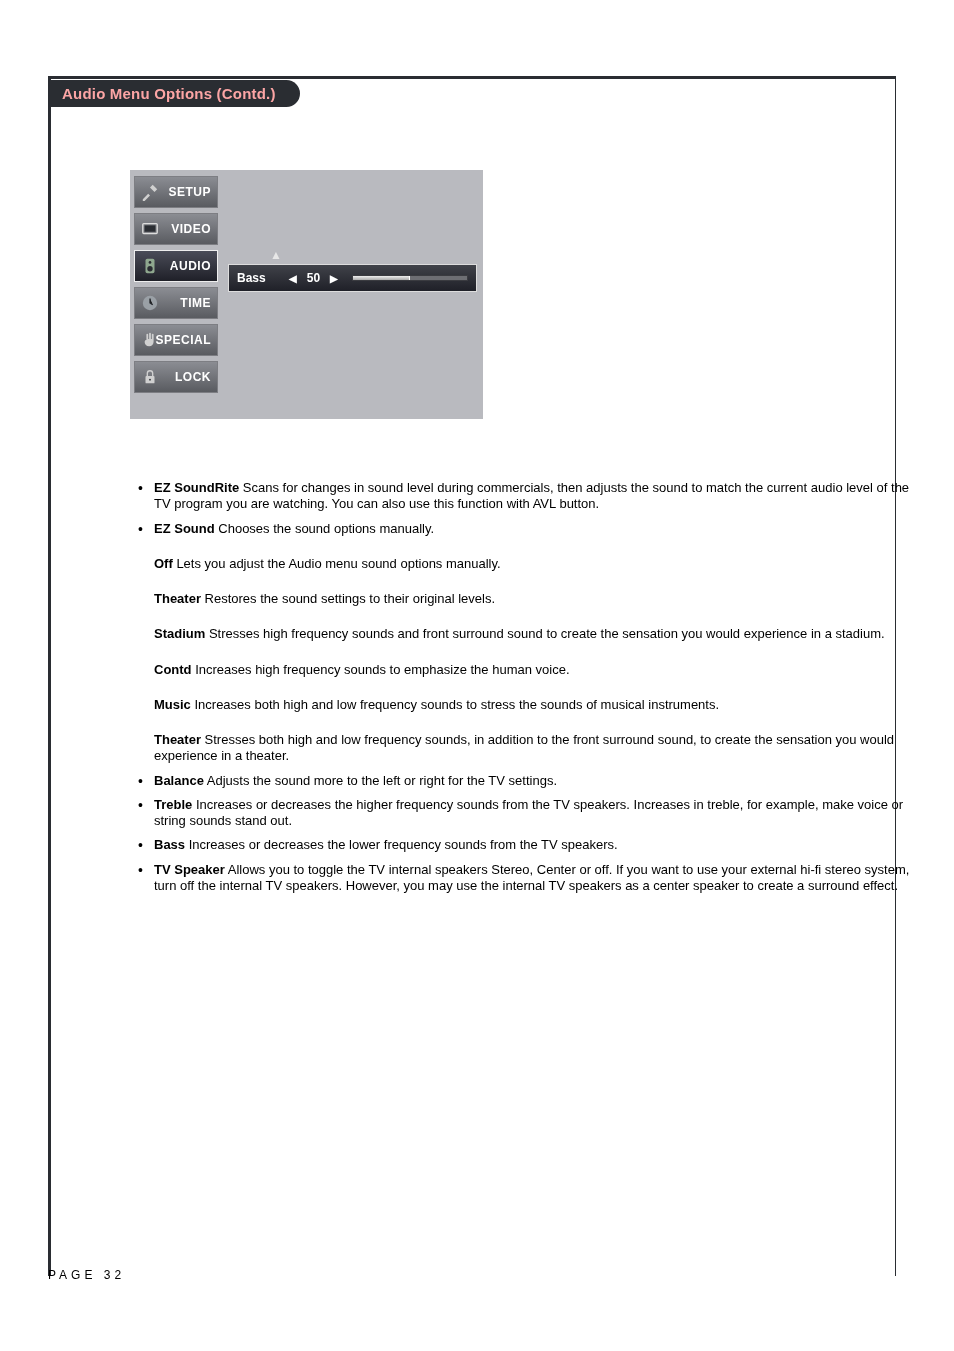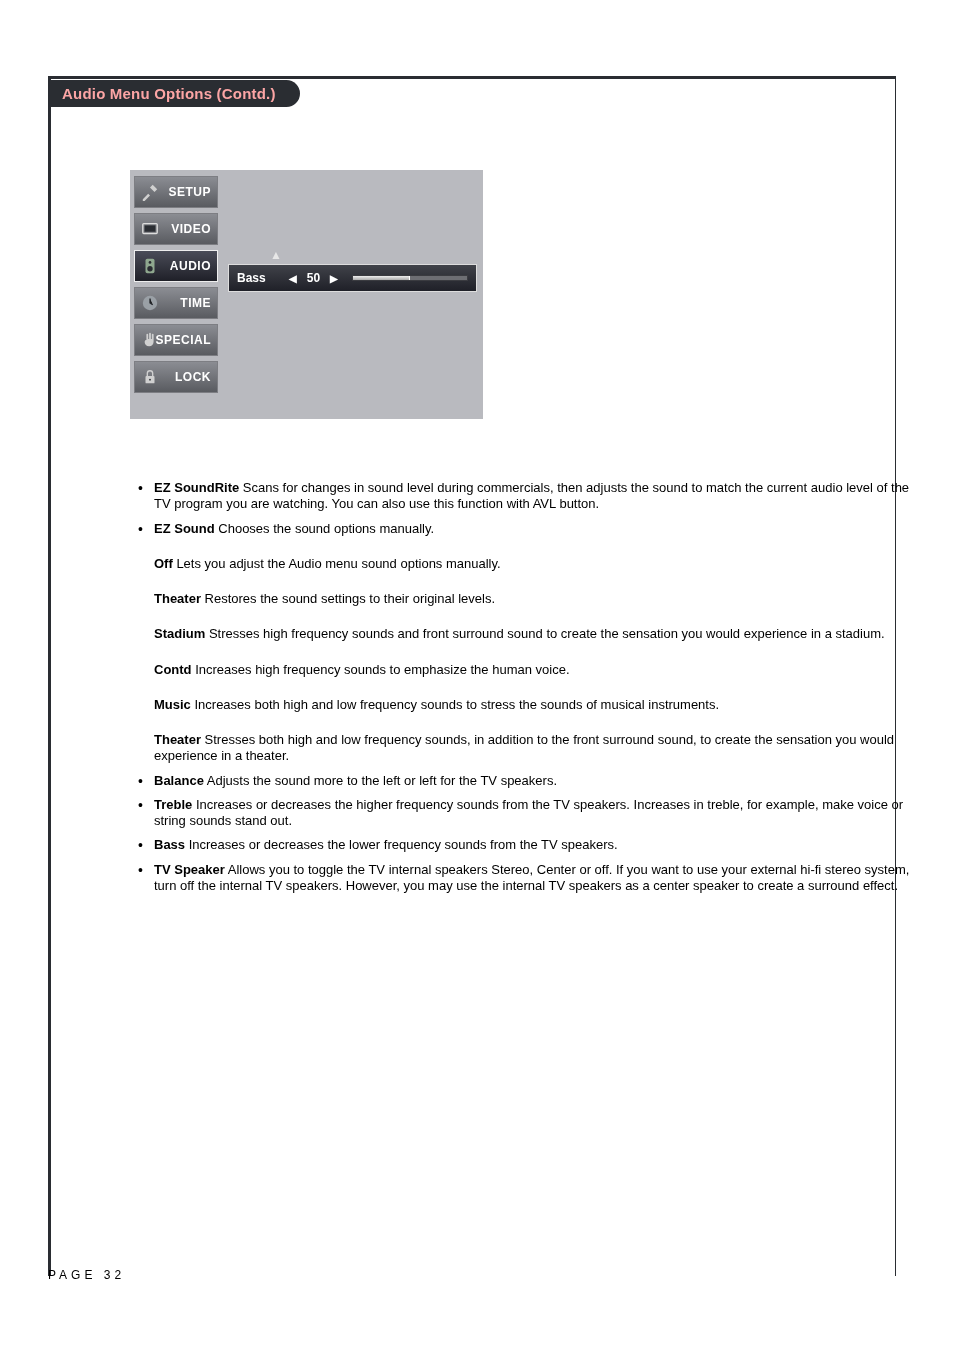--- a/index.html
+++ b/index.html
@@ -252,21 +252,21 @@
       <li>
         <b>EZ Sound</b><span>  Chooses the sound options manually.</span>
         <div class="sub"><b>Off</b><span>  Lets you adjust the Audio menu sound options manually.</span></div>
         <div class="sub"><b>Theater</b><span>  Restores the sound settings to their original levels.</span></div>
         <div class="sub"><b>Stadium</b><span>  Stresses high frequency sounds and front surround sound to create the sensation you would experience in a stadium.</span></div>
         <div class="sub"><b>Contd</b><span>  Increases high frequency sounds to emphasize the human voice.</span></div>
         <div class="sub"><b>Music</b><span>  Increases both high and low frequency sounds to stress the sounds of musical instruments.</span></div>
         <div class="sub"><b>Theater</b><span>  Stresses both high and low frequency sounds, in addition to the front surround sound, to create the sensation you would experience in a theater.</span></div>
       </li>
       <li>
-        <b>Balance</b><span>  Adjusts the sound more to the left or left for the TV speakers.</span>
+        <b>Balance</b><span>  Adjusts the sound more to the left or right for the TV settings.</span>
       </li>
       <li>
         <b>Treble</b><span>  Increases or decreases the higher frequency sounds from the TV speakers. Increases in treble, for example, make voice or string sounds stand out.</span>
       </li>
       <li>
         <b>Bass</b><span>  Increases or decreases the lower frequency sounds from the TV speakers.</span>
       </li>
       <li>
         <b>TV Speaker</b><span>  Allows you to toggle the TV internal speakers Stereo, Center or off. If you want to use your external hi-fi stereo system, turn off the internal TV speakers. However, you may use the internal TV speakers as a center speaker to create a surround effect.</span>
       </li>

